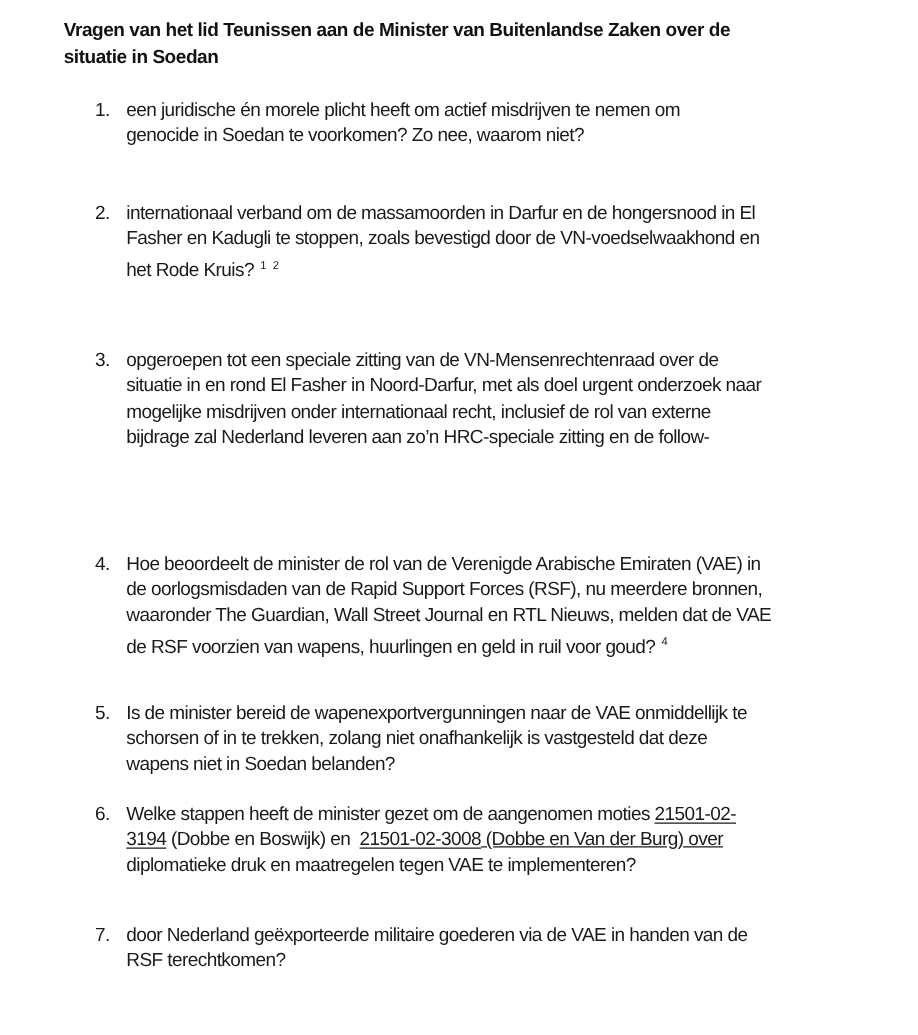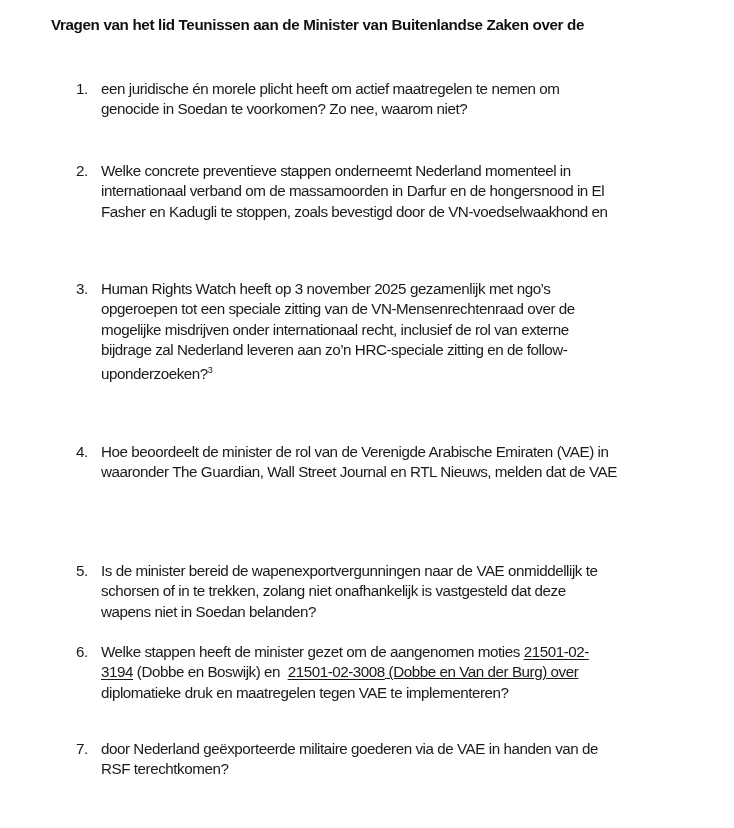--- a/index.html
+++ b/index.html
@@ -66,55 +66,57 @@
       text-decoration-thickness: 1px;
     }
   </style>
 </head>
 <body>
 
 <div class="page">
 
   <div class="title">
     <span class="ln">Vragen van het lid Teunissen aan de Minister van Buitenlandse Zaken over de</span>
+    <span class="ln">situatie in Soedan</span>
   </div>
 
   <div class="item" style="top:79px;">
     <span class="num">1.</span>
     <div class="body">
-      <span class="ln">een juridische én morele plicht heeft om actief maatregelen te nemen om</span>
+      <span class="ln">een juridische én morele plicht heeft om actief misdrijven te nemen om</span>
       <span class="ln">genocide in Soedan te voorkomen? Zo nee, waarom niet?</span>
     </div>
   </div>
 
   <div class="item" style="top:161px;">
     <span class="num">2.</span>
     <div class="body">
-      <span class="ln">Welke concrete preventieve stappen onderneemt Nederland momenteel in</span>
       <span class="ln">internationaal verband om de massamoorden in Darfur en de hongersnood in El</span>
       <span class="ln">Fasher en Kadugli te stoppen, zoals bevestigd door de VN-voedselwaakhond en</span>
+      <span class="ln"><span>het Rode Kruis?</span><span class="sup-gap"></span><sup class="sup">1</sup><span class="sup-gap"></span><sup class="sup">2</sup></span>
     </div>
   </div>
 
   <div class="item" style="top:279px;">
     <span class="num">3.</span>
     <div class="body">
-      <span class="ln">Human Rights Watch heeft op 3 november 2025 gezamenlijk met ngo’s</span>
       <span class="ln">opgeroepen tot een speciale zitting van de VN-Mensenrechtenraad over de</span>
+      <span class="ln">situatie in en rond El Fasher in Noord-Darfur, met als doel urgent onderzoek naar</span>
       <span class="ln">mogelijke misdrijven onder internationaal recht, inclusief de rol van externe</span>
       <span class="ln">bijdrage zal Nederland leveren aan zo’n HRC-speciale zitting en de follow-</span>
-      <span class="ln"><span>uponderzoeken?</span><sup class="sup">3</sup></span>
     </div>
   </div>
 
   <div class="item" style="top:442px;">
     <span class="num">4.</span>
     <div class="body">
       <span class="ln">Hoe beoordeelt de minister de rol van de Verenigde Arabische Emiraten (VAE) in</span>
+      <span class="ln">de oorlogsmisdaden van de Rapid Support Forces (RSF), nu meerdere bronnen,</span>
       <span class="ln">waaronder The Guardian, Wall Street Journal en RTL Nieuws, melden dat de VAE</span>
+      <span class="ln"><span>de RSF voorzien van wapens, huurlingen en geld in ruil voor goud?</span><span class="sup-gap"></span><sup class="sup">4</sup></span>
     </div>
   </div>
 
   <div class="item" style="top:561px;">
     <span class="num">5.</span>
     <div class="body">
       <span class="ln">Is de minister bereid de wapenexportvergunningen naar de VAE onmiddellijk te</span>
       <span class="ln">schorsen of in te trekken, zolang niet onafhankelijk is vastgesteld dat deze</span>
       <span class="ln">wapens niet in Soedan belanden?</span>
     </div>

